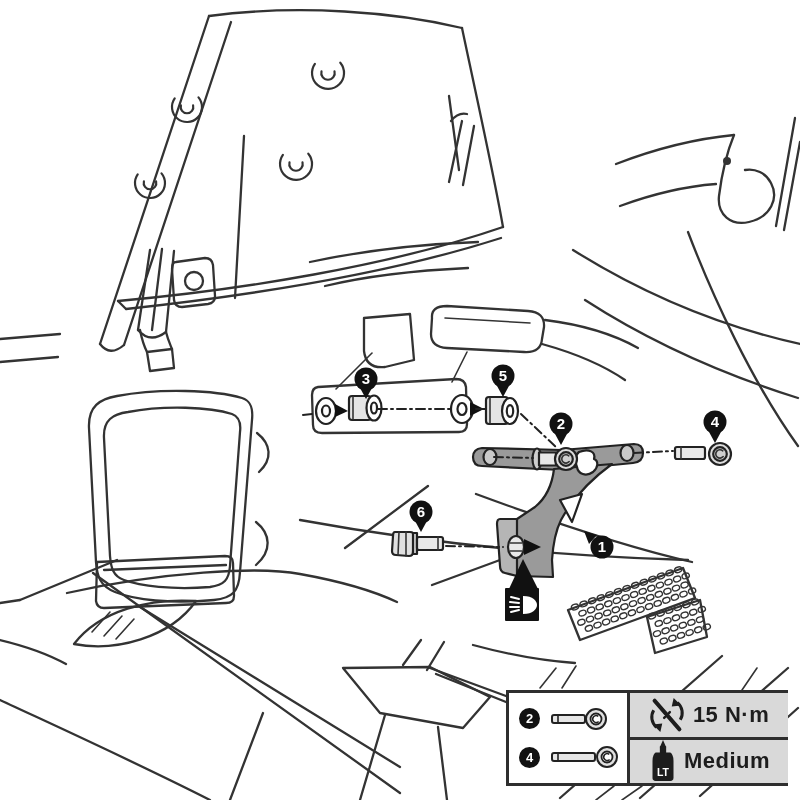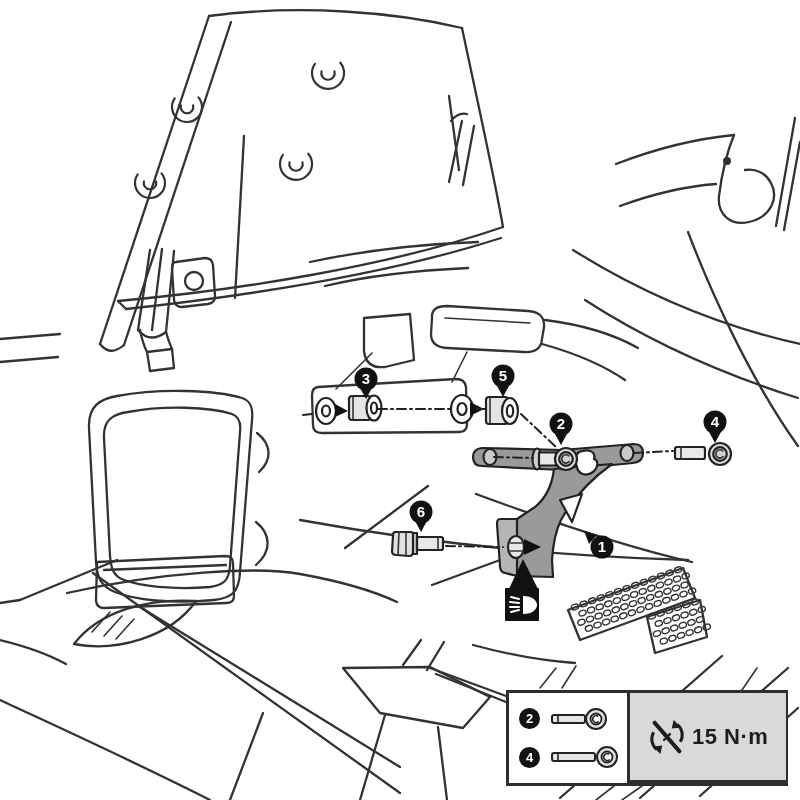--- a/index.html
+++ b/index.html
@@ -383,15 +383,24 @@
       <svg width="38" height="42" viewBox="0 0 40 44">
         <path d="M31,9 A14,14 0 0 1 34,27" fill="none" stroke="#1d1d1d" stroke-width="3.2"></path>
         <polygon points="27,4 35,12 25,13" fill="#1d1d1d"></polygon>
         <path d="M9,35 A14,14 0 0 1 6,17" fill="none" stroke="#1d1d1d" stroke-width="3.2"></path>
         <polygon points="13,40 5,32 15,31" fill="#1d1d1d"></polygon>
         <path d="M17,19 L23,25 M23,19 L17,25" stroke="#1d1d1d" stroke-width="2.6" stroke-linecap="round"></path>
         <path d="M7,7 L33,37" stroke="#1d1d1d" stroke-width="4.4" stroke-linecap="round"></path>
       </svg>
       <span class="spec-label">15 N·m</span>
     </div>
+    <div class="spec-row">
+      <svg width="30" height="42" viewBox="0 0 26 40">
+        <polygon points="13,0 16,7 10,7" fill="#1d1d1d"></polygon>
+        <rect x="10" y="6" width="6" height="7" fill="#1d1d1d"></rect>
+        <path d="M6,12 L20,12 Q23,14 23,20 L23,36 Q23,39 20,39 L6,39 Q3,39 3,36 L3,20 Q3,14 6,12 Z" fill="#1d1d1d"></path>
+        <text x="13" y="34" text-anchor="middle" font-size="10" fill="#fff">LT</text>
+      </svg>
+      <span class="spec-label">Medium</span>
+    </div>
   </div>
 </div>
 </div>
 
 </body></html>

